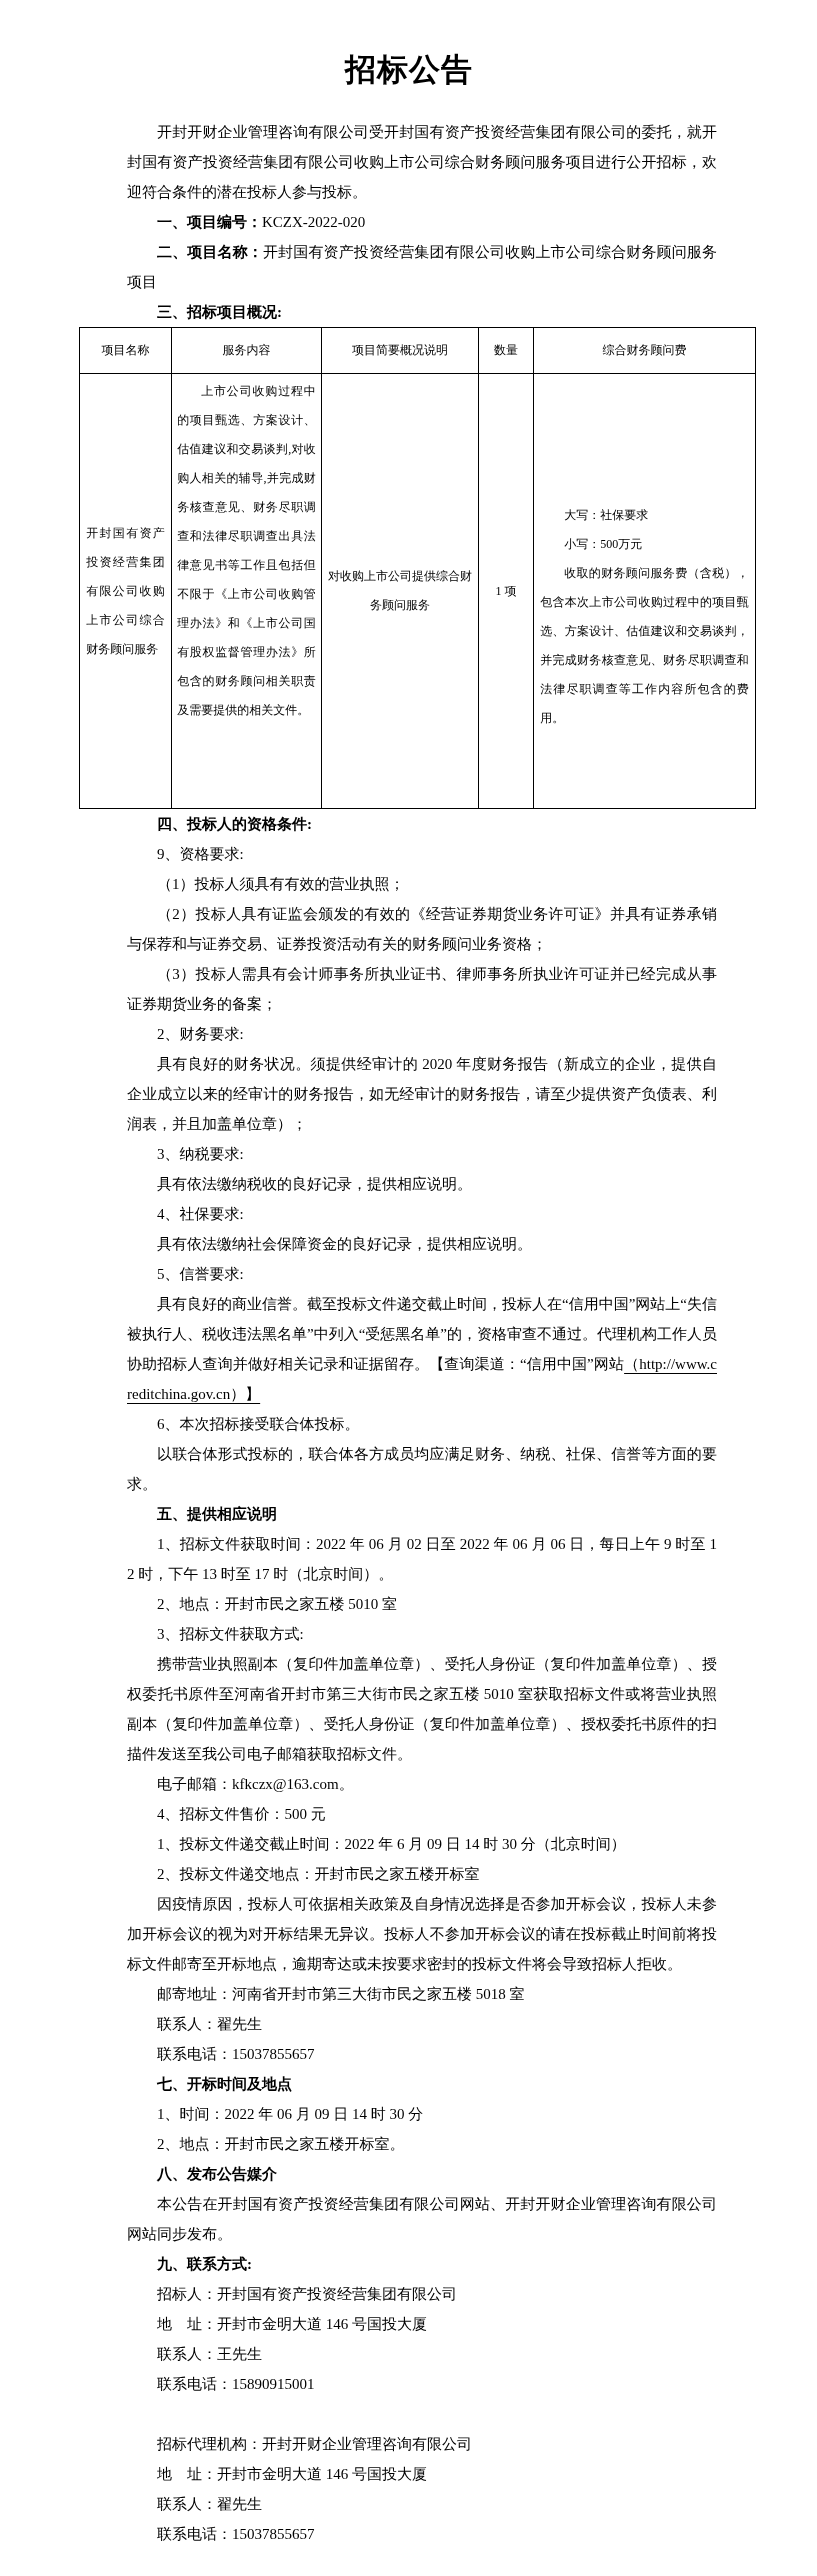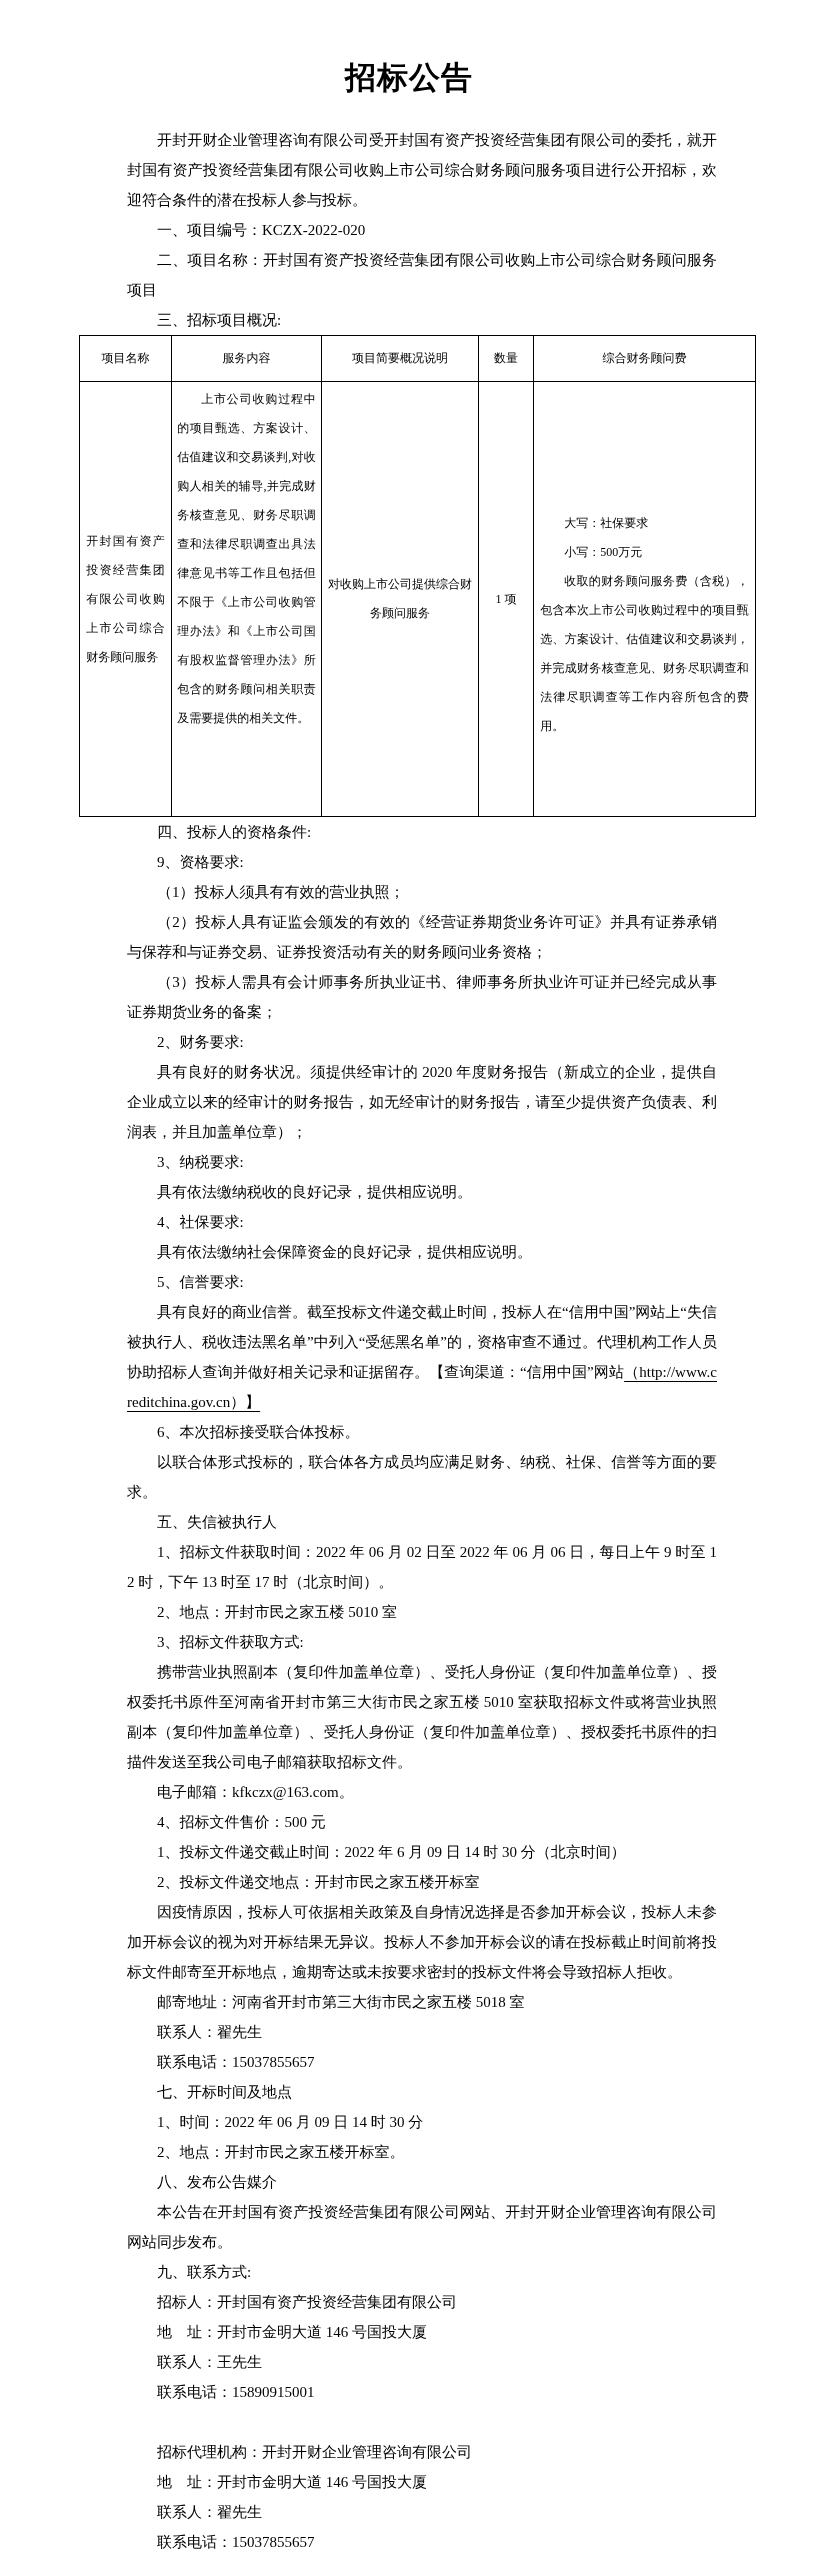--- a/index.html
+++ b/index.html
@@ -8,38 +8,38 @@
     position: relative;
     width: 818px;
     height: 2710px;
     background: #ffffff;
     color: #000000;
     font-family: "Liberation Serif", "DejaVu Serif", serif;
     padding-top: 49px;
     overflow: hidden;
   }
   .doc-title {
-    margin: 12px 0 31px 0;
+    margin: 4px 0 31px 0;
     text-align: center;
     font-size: 31px;
     font-weight: 700;
     color: #000000;
     line-height: 33px;
     letter-spacing: 1px;
   }
   .tb { margin-left: 127px; margin-right: 101px; }
   .ln {
     margin: 0;
     font-size: 15px;
     line-height: 30px;
     text-align: justify;
     text-indent: 2em;
     word-break: break-all;
   }
-  .ln b { font-weight: 400; }
+  .ln b { font-weight: 700; }
   .blank { height: 30px; }
   .u { text-decoration: underline; text-underline-offset: 3.6px; }
 
   table.overview {
     border-collapse: collapse;
     margin-left: 79px;
     width: 676px;
     table-layout: fixed;
     font-size: 12px;
     color: #000000;
@@ -119,21 +119,21 @@
     <p class="ln">具有良好的财务状况。须提供经审计的 2020 年度财务报告（新成立的企业，提供自企业成立以来的经审计的财务报告，如无经审计的财务报告，请至少提供资产负债表、利润表，并且加盖单位章）；</p>
     <p class="ln">3、纳税要求:</p>
     <p class="ln">具有依法缴纳税收的良好记录，提供相应说明。</p>
     <p class="ln">4、社保要求:</p>
     <p class="ln">具有依法缴纳社会保障资金的良好记录，提供相应说明。</p>
     <p class="ln">5、信誉要求:</p>
     <p class="ln"><span>具有良好的商业信誉。截至投标文件递交截止时间，投标人在“信用中国”网站上“失信被执行人、税收违法黑名单”中列入“受惩黑名单”的，资格审查不通过。代理机构工作人员协助招标人查询并做好相关记录和证据留存。【查询渠道：“信用中国”网站</span><span class="u">（http://www.creditchina.gov.cn）】</span></p>
     <p class="ln">6、本次招标接受联合体投标。</p>
     <p class="ln">以联合体形式投标的，联合体各方成员均应满足财务、纳税、社保、信誉等方面的要求。</p>
 
-    <p class="ln"><b>五、失信被执行人</b></p>
+    <p class="ln"><b>五、提供相应说明</b></p>
     <p class="ln">1、招标文件获取时间：2022 年 06 月 02 日至 2022 年 06 月 06 日，每日上午 9 时至 12 时，下午 13 时至 17 时（北京时间）。</p>
     <p class="ln">2、地点：开封市民之家五楼 5010 室</p>
     <p class="ln">3、招标文件获取方式:</p>
     <p class="ln">携带营业执照副本（复印件加盖单位章）、受托人身份证（复印件加盖单位章）、授权委托书原件至河南省开封市第三大街市民之家五楼 5010 室获取招标文件或将营业执照副本（复印件加盖单位章）、受托人身份证（复印件加盖单位章）、授权委托书原件的扫描件发送至我公司电子邮箱获取招标文件。</p>
     <p class="ln">电子邮箱：kfkczx@163.com。</p>
     <p class="ln">4、招标文件售价：500 元</p>
 
     <p class="ln">1、投标文件递交截止时间：2022 年 6 月 09 日 14 时 30 分（北京时间）</p>
     <p class="ln">2、投标文件递交地点：开封市民之家五楼开标室</p>
     <p class="ln">因疫情原因，投标人可依据相关政策及自身情况选择是否参加开标会议，投标人未参加开标会议的视为对开标结果无异议。投标人不参加开标会议的请在投标截止时间前将投标文件邮寄至开标地点，逾期寄达或未按要求密封的投标文件将会导致招标人拒收。</p>

